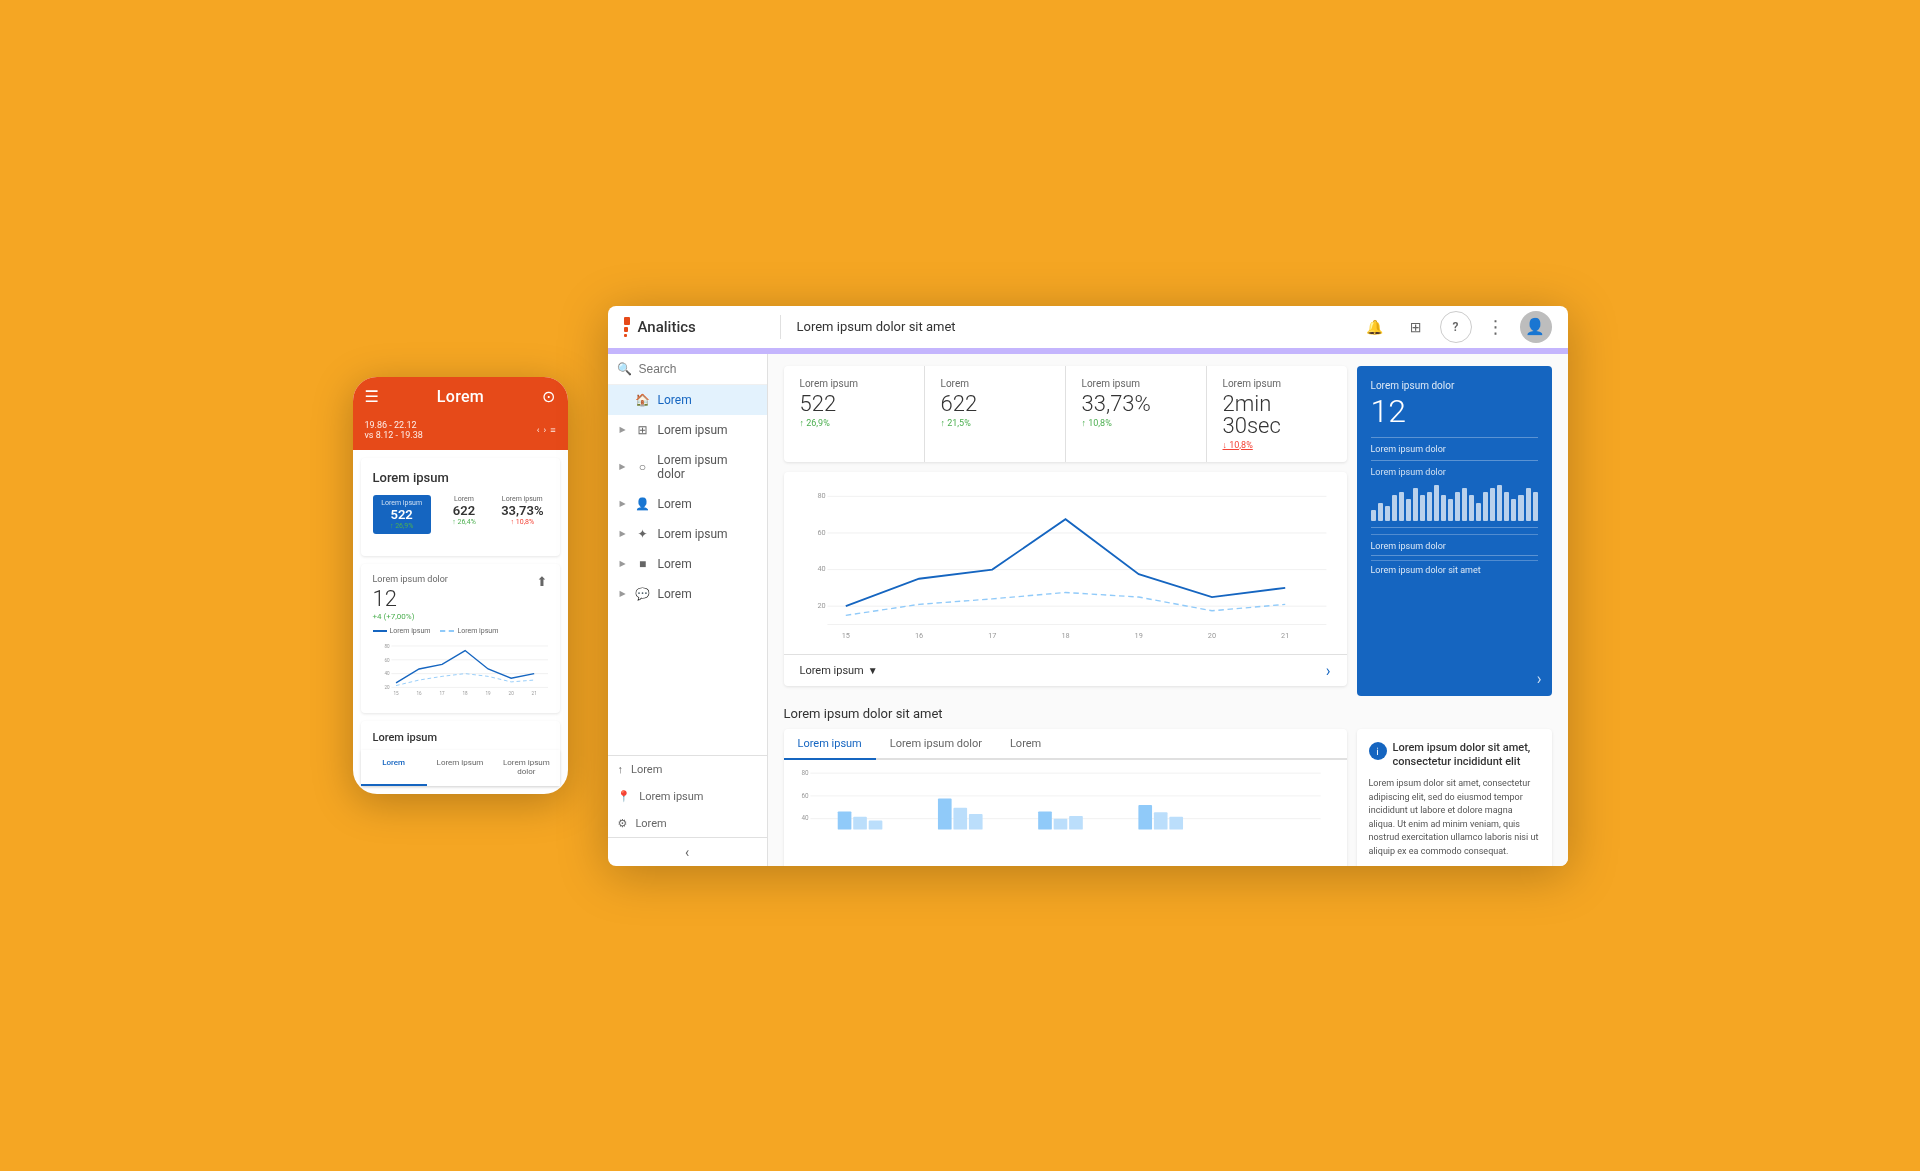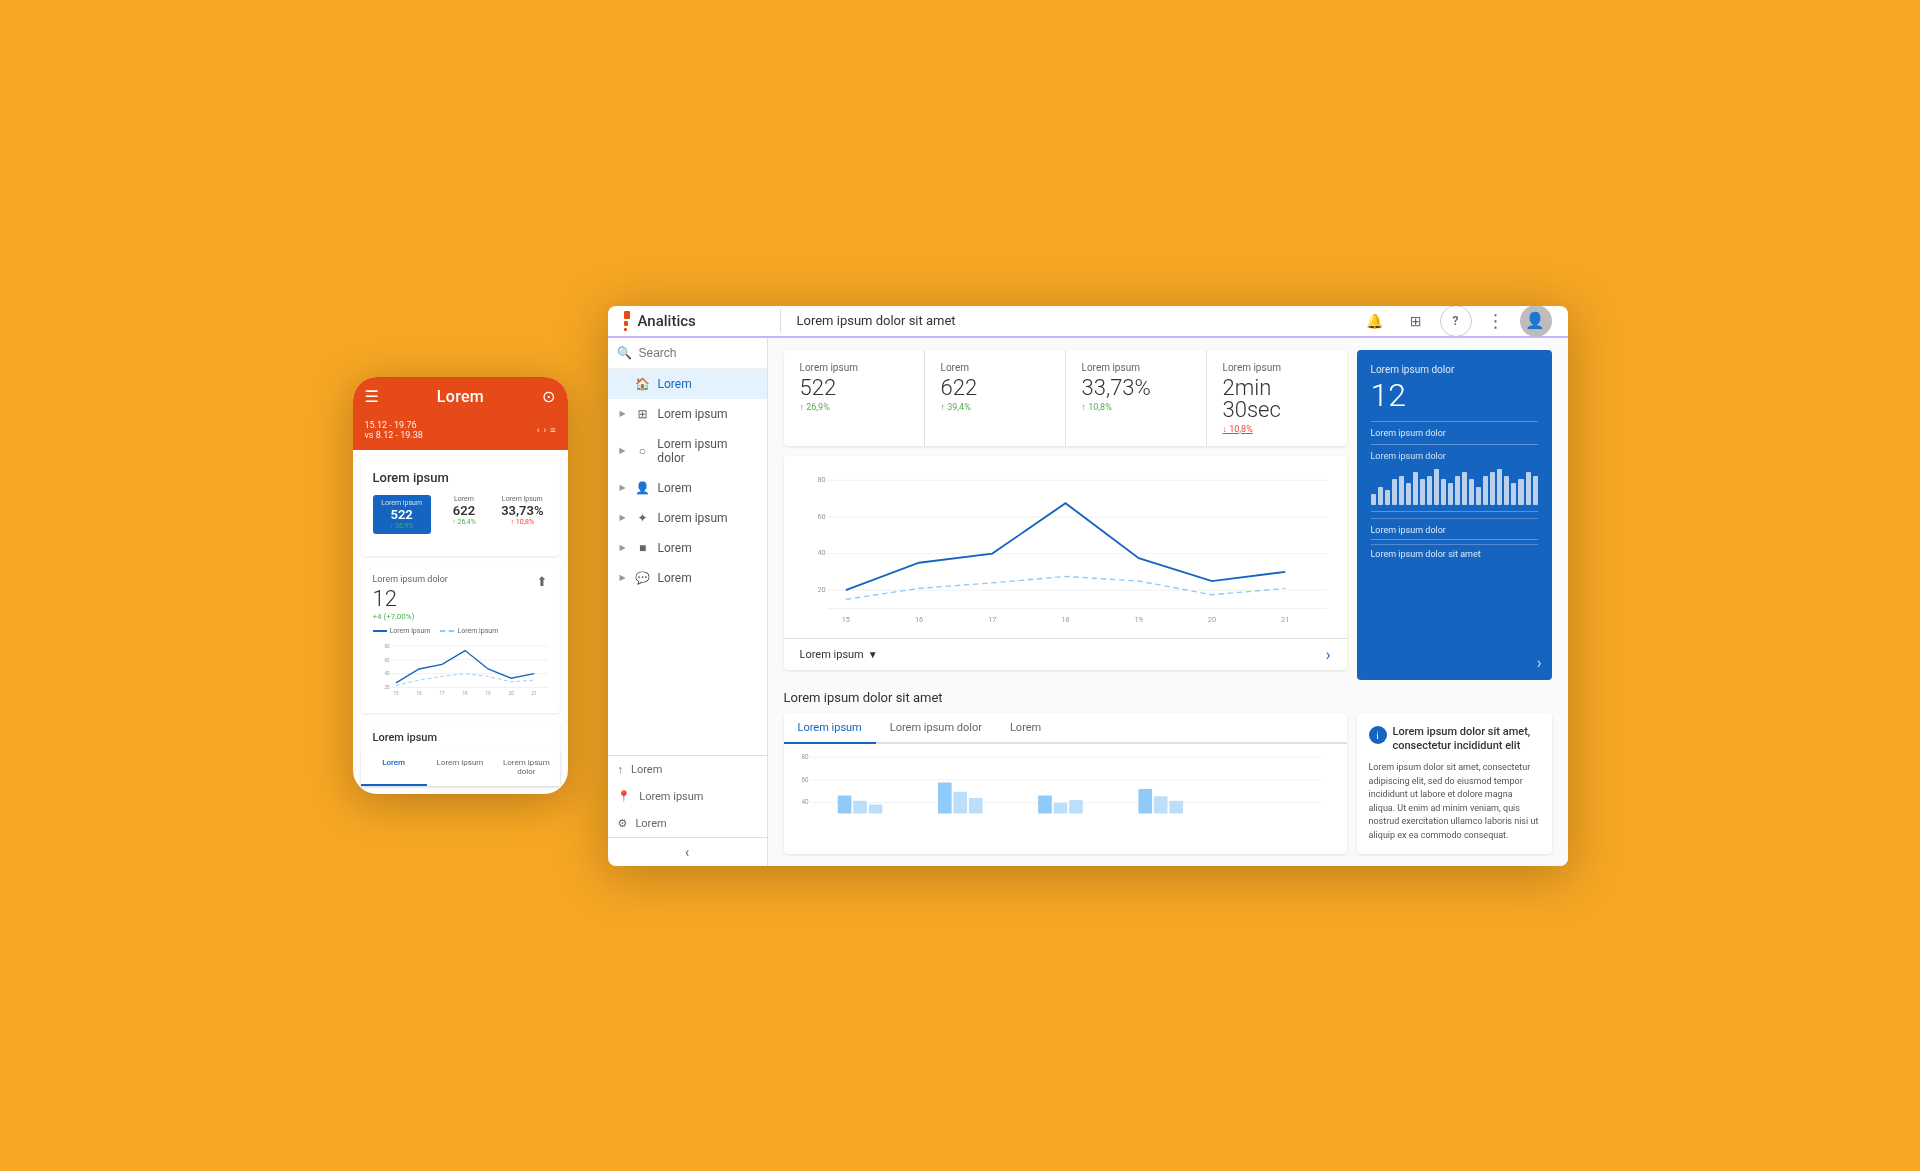--- a/index.html
+++ b/index.html
@@ -221,22 +221,22 @@
       box-shadow: 0 8px 50px rgba(0,0,0,0.25);
       width: 960px;
       height: 560px;
       display: flex;
       flex-direction: column;
       overflow: hidden;
       flex-shrink: 0;
     }
 
     .desktop-topbar {
-      height: 32px;
-      border-bottom: 2px solid #c4b5fd;
+      height: 48px;
+      border-bottom: 6px solid #c4b5fd;
       display: flex;
       align-items: center;
       padding: 0 16px;
       flex-shrink: 0;
     }
 
     .desktop-logo {
       display: flex;
       align-items: center;
       gap: 8px;
@@ -606,21 +606,21 @@
   <div class="mobile-device">
 
     <div class="mobile-header">
       <span style="font-size:16px; cursor:pointer;">☰</span>
       <span class="mobile-header-title">Lorem</span>
       <span style="font-size:16px; cursor:pointer;">⊙</span>
     </div>
 
     <div class="mobile-subheader">
       <div>
-        <div>15.12 - 19.76</div>
+        <div>19.86 - 22.12</div>
         <div>vs 8.12 - 19.38</div>
       </div>
       <div class="mobile-nav-arrows">
         <span style="cursor:pointer;">‹</span>
         <span style="cursor:pointer;">›</span>
         <span style="cursor:pointer;">≡</span>
       </div>
     </div>
 
     <div class="mobile-card">
@@ -799,21 +799,21 @@
             <div class="stats-card">
               <div class="stats-row">
                 <div class="stat-cell">
                   <div class="stat-cell-label">Lorem ipsum</div>
                   <div class="stat-cell-value">522</div>
                   <div class="stat-cell-change">↑ 26,9%</div>
                 </div>
                 <div class="stat-cell">
                   <div class="stat-cell-label">Lorem</div>
                   <div class="stat-cell-value">622</div>
-                  <div class="stat-cell-change">↑ 39,4%</div>
+                  <div class="stat-cell-change">↑ 21,5%</div>
                 </div>
                 <div class="stat-cell">
                   <div class="stat-cell-label">Lorem ipsum</div>
                   <div class="stat-cell-value">33,73%</div>
                   <div class="stat-cell-change">↑ 10,8%</div>
                 </div>
                 <div class="stat-cell">
                   <div class="stat-cell-label">Lorem ipsum</div>
                   <div class="stat-cell-value">2min 30sec</div>
                   <div class="stat-cell-change negative">↓ 10,8%</div>

